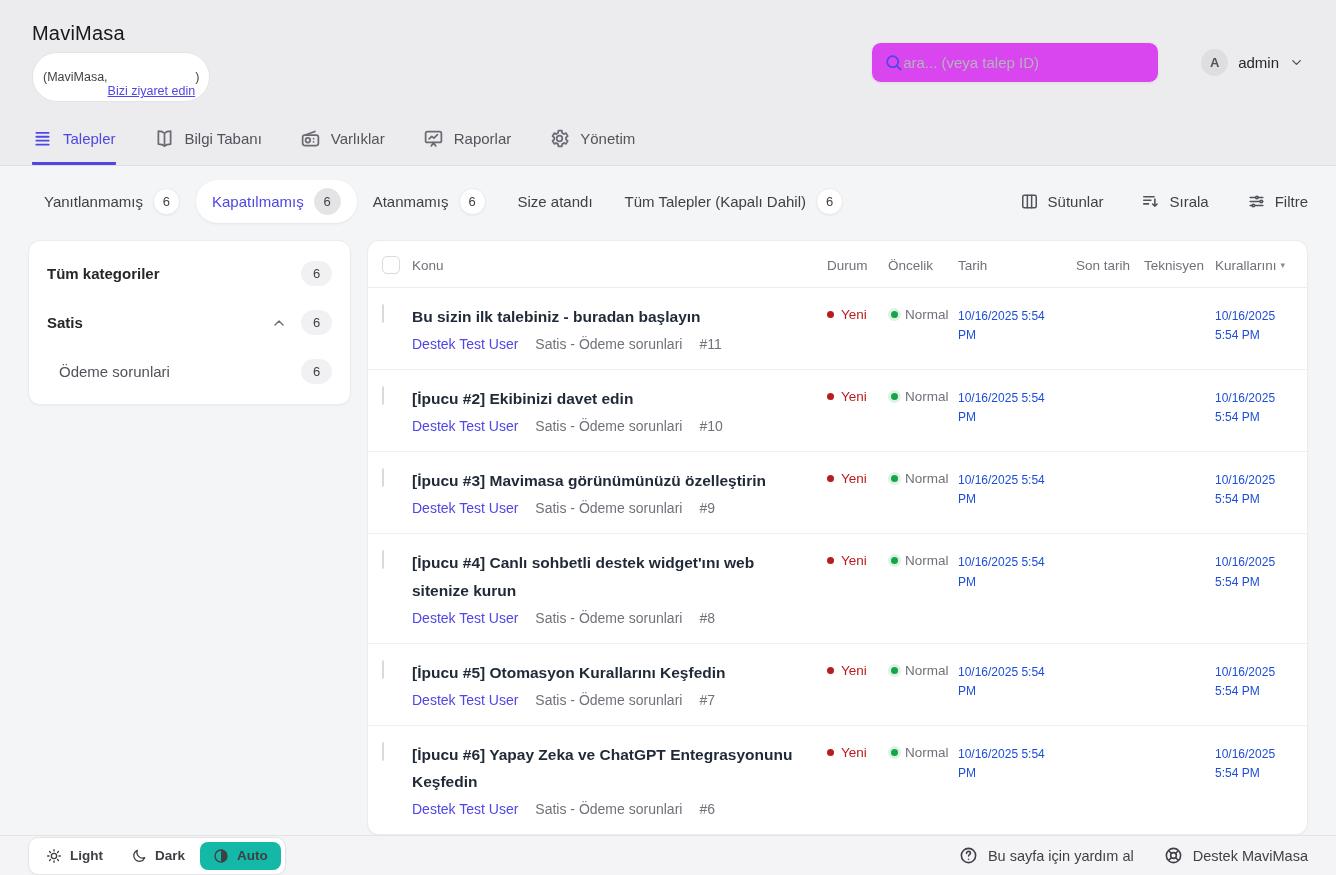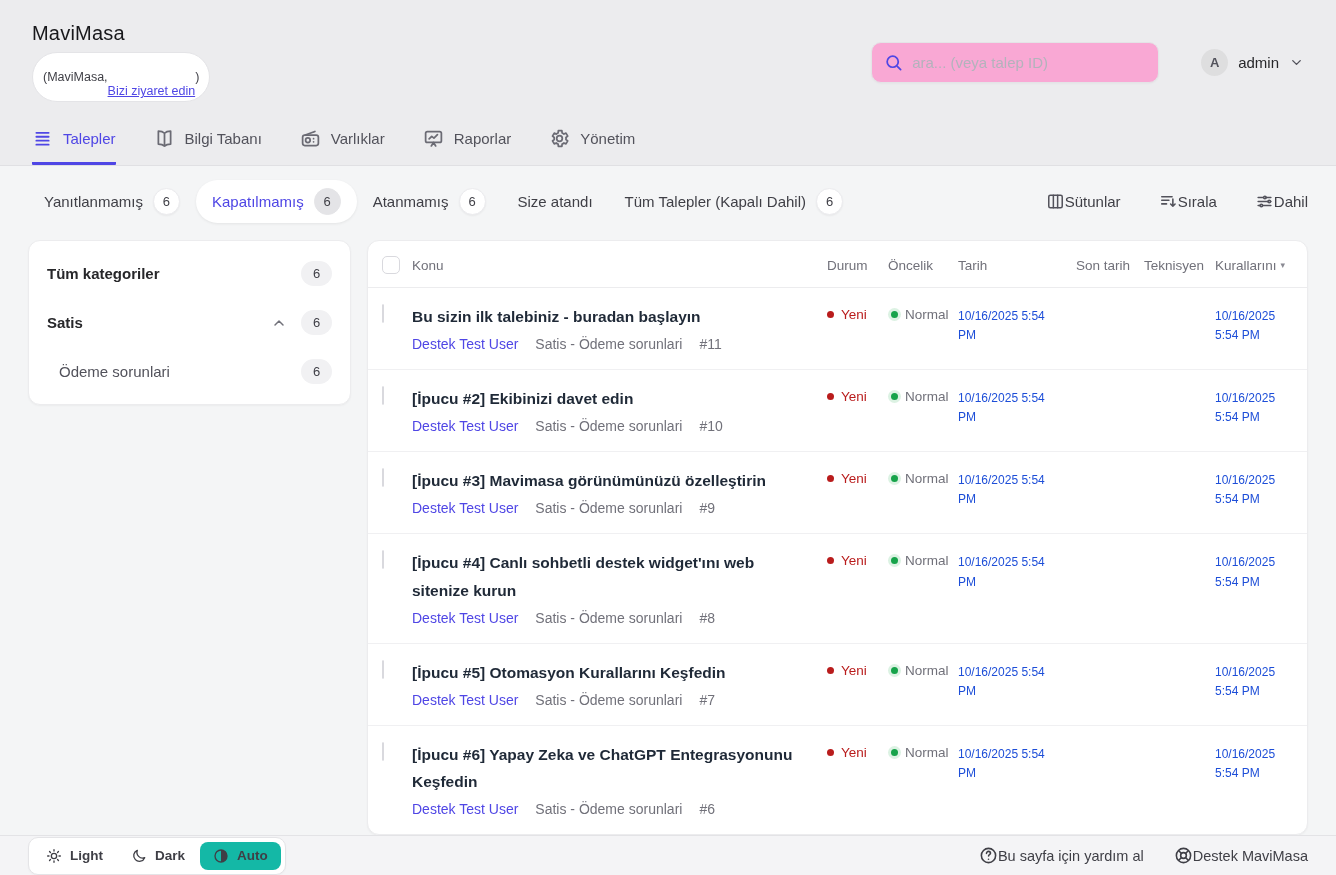--- a/index.html
+++ b/index.html
@@ -16,23 +16,23 @@
   .topbar { background:#ececee; border-bottom:1px solid #e0e0e3; padding:22px 32px 0 32px; }
   .topbar-row { display:flex; align-items:center; }
   .brand-title { font-size:20px; font-weight:400; color:#18181b; letter-spacing:.2px; }
   .brand-pill {
     margin-top:7px; display:inline-flex; align-items:center;
     background:#ffffff; border:1px solid #e4e4e7; border-radius:999px;
     padding:3px 10px; font-size:12.5px; color:#3f3f46; width:max-content;
   }
   .brand-pill a { color:#4f46e5; text-decoration:underline; cursor:pointer;margin-top:28px; }
   .searchbox {
-    margin-left:auto; width:288px; height:41px; background:#f9a8d4;
+    margin-left:auto; width:288px; height:41px; background:#d946ef;
     border:1px solid #e4e4e7; border-radius:10px; display:flex; align-items:center;
-    padding:0 12px; gap:9px; box-shadow:0 1px 2px rgba(0,0,0,.03);
+    padding:0 12px; box-shadow:0 1px 2px rgba(0,0,0,.03);
   }
   .searchbox svg { color:#4f46e5; flex:none; }
   .searchbox input { border:none; outline:none; flex:1; font-size:15px; color:#27272a; font-family:inherit; background:transparent; }
   .searchbox input::placeholder { color:#b3b3bc; }
   .new-btn {
     margin-left:20px; height:38px; padding:0 19px; background:#4f46e5; color:#fff;
     border:none; border-radius:10px; font-size:15px; font-weight:700; font-family:inherit;
     display:inline-flex; align-items:center; gap:9px; cursor:pointer;
   }
   .user { margin-left:42px; display:flex; align-items:center; gap:10px; cursor:pointer; }
@@ -56,21 +56,21 @@
   .ftab { display:flex; align-items:center; gap:10px; padding:8px 16px; border-radius:999px;
     font-size:15px; color:#3f3f46; cursor:pointer; }
   .ftab .count {
     min-width:27px; height:27px; padding:0 6px; background:#fff; border:1px solid #ebebee;
     border-radius:999px; display:flex; align-items:center; justify-content:center;
     font-size:13px; color:#3f3f46; box-shadow:0 1px 2px rgba(0,0,0,.05);
   }
   .ftab.active { background:#fff; color:#4f46e5; box-shadow:0 1px 3px rgba(0,0,0,.07); }
   .ftab.active .count { background:#e4e4e7; border-color:#e4e4e7; box-shadow:none; }
   .ftools { margin-left:auto; display:flex; align-items:center; gap:38px; }
-  .ftool { display:flex; align-items:center; font-size:15px; color:#3f3f46; cursor:pointer; }
+  .ftool { display:flex; align-items:center; gap:9px; font-size:15px; color:#3f3f46; cursor:pointer; }
   .ftool svg { color:#52525b; }
 
   .content { display:flex; gap:16px; margin-top:16px; align-items:flex-start; }
 
   
   .sidecard { width:323px; background:#fff; border:1px solid #ececee; border-radius:12px;
     box-shadow:0 1px 2px rgba(0,0,0,.04); padding:8px 0; }
   .side-item { display:flex; align-items:center; padding:12px 18px; cursor:pointer; }
   .side-item .lbl { flex:1; font-size:15px; font-weight:700; color:#27272a; }
   .side-item.child { padding-left:30px; }
@@ -109,21 +109,21 @@
 
   
   .footer { height:61px; border-top:1px solid #e3e3e6; display:flex; align-items:center; padding:0 28px; background:#f4f4f6; }
   .theme-switch { display:flex; align-items:center; background:#fff; border:1px solid #e4e4e7;
     border-radius:10px; padding:4px; gap:2px; box-shadow:0 1px 2px rgba(0,0,0,.03); }
   .theme-opt { display:flex; align-items:center; gap:8px; padding:6px 13px; border-radius:8px;
     font-size:13.5px; font-weight:600; color:#3f3f46; cursor:pointer; }
   .theme-opt svg { color:#3f3f46; }
   .theme-opt.active { background:#14b8a6; }
   .foot-links { margin-left:auto; display:flex; align-items:center; gap:30px; }
-  .foot-link { display:flex; align-items:center; font-size:14.5px; color:#3f3f46; cursor:pointer;justify-content:center; }
+  .foot-link { display:flex; align-items:center; gap:10px; font-size:14.5px; color:#3f3f46; cursor:pointer;justify-content:center; }
   .foot-link svg { color:#3f3f46; }
 </style>
 </head>
 <body>
 
 <div class="page">
 
   <header class="topbar">
     <div class="topbar-row">
       <div>
@@ -231,21 +231,21 @@
             </svg>
           <span>Sırala</span>
         </div>
         <div class="ftool">
           <svg width="19" height="19" viewBox="0 0 24 24" fill="none" stroke="currentColor" stroke-width="2" stroke-linecap="round">
               <path d="M4 7h6m4 0h6M4 12h12m4 0h0M4 17h2m4 0h10"></path>
               <circle cx="12.5" cy="7" r="1.6"></circle>
               <circle cx="18" cy="12" r="1.6"></circle>
               <circle cx="8" cy="17" r="1.6"></circle>
             </svg>
-          <span>Dahil</span>
+          <span>Filtre</span>
         </div>
       </div>
     </div>
 
     <div class="content">
 
       <aside class="sidecard">
         <div class="side-item">
           <span class="lbl">Tüm kategoriler</span>
           <span class="side-badge">6</span>

